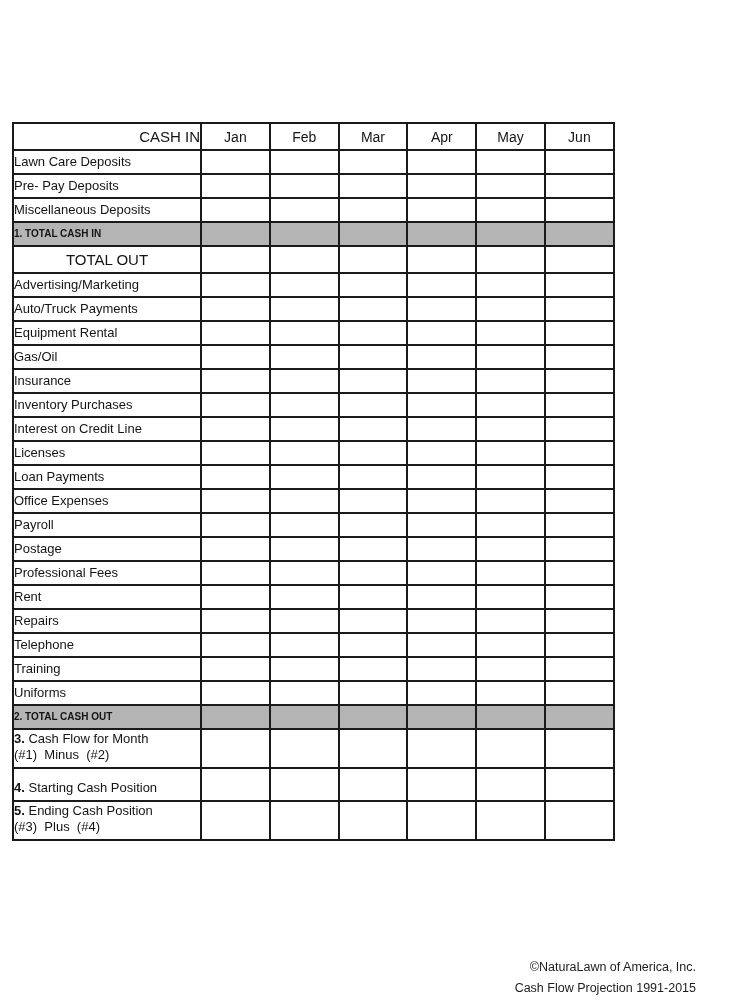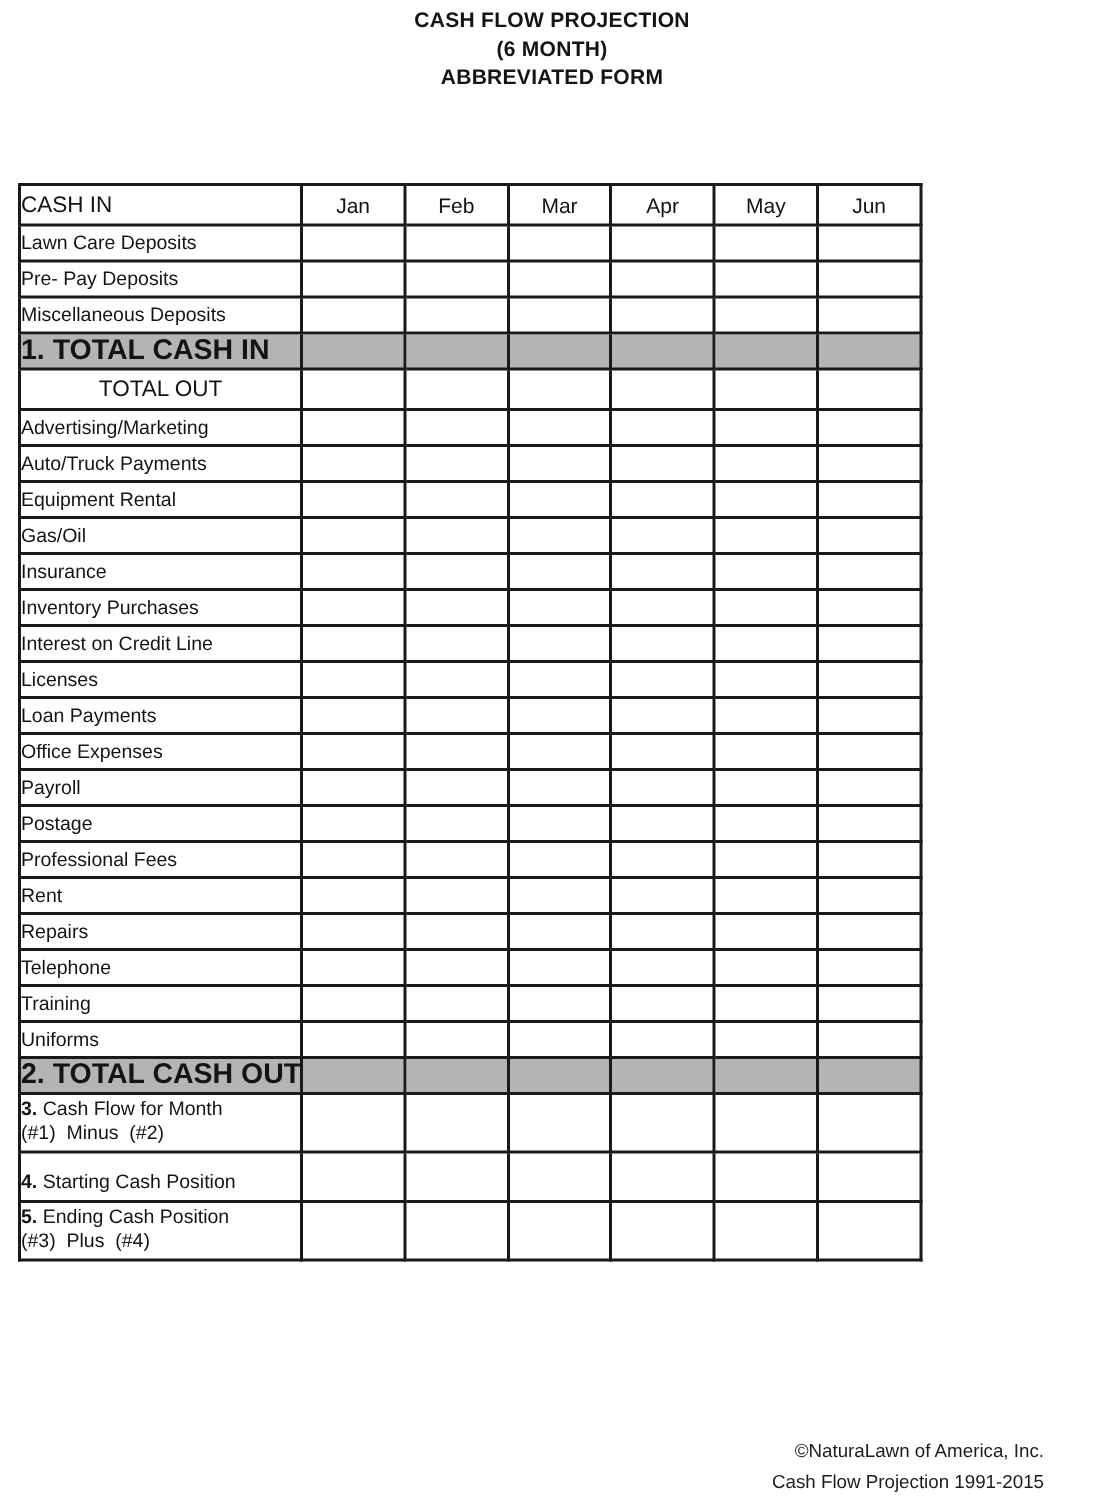--- a/index.html
+++ b/index.html
@@ -33,41 +33,41 @@
     table-layout: fixed;
   }
   .cashflow th, .cashflow td {
     border: 2px solid #1a1a1a;
     padding: 0;
     overflow: hidden;
   }
   th.corner-cell {
     font-weight: normal;
     font-size: 15px;
-    text-align: left;
+    text-align: right;
     height: 23px;
   }
   th.month-cell {
     font-weight: normal;
     font-size: 14px;
     text-align: center;
     height: 27px;
     border-radius: 13px;
   }
   .label-cell {
     text-align: left;
     padding: 2px 2px 2px 4px;
     font-size: 13px;
     line-height: 16px;
     white-space: nowrap;
     margin-top: 36px;
   }
   .row-item td { height: 24px; }
   .row-total td { height: 24px; background: #b4b4b4; }
-  .row-total .label-cell { font-weight: bold; font-size: 19px; }
+  .row-total .label-cell { font-weight: bold; font-size: 10px; }
   .row-section td { height: 27px; }
   .row-section .label-cell { text-align: center; font-size: 15px; padding-left: 0; }
   .row-calc td { height: 39px; }
   .row-calc .label-cell { vertical-align: top; padding-top: 1px; }
   .row-calc4 td { height: 33px; }
   .row-calc4 .label-cell { vertical-align: bottom; padding-bottom: 4px; }
   .sub-line { white-space: pre; font-size: 13px; }
   .label-cell b { font-weight: bold; }
   .footer-block {
     position: absolute;
@@ -76,25 +76,20 @@
     font-size: 12.5px;
     line-height: 21px;
     color: #1c1c1c;
   }
 </style>
 </head>
 <body>
 
 <div class="page">
 
-  <div class="title-block">
-    <div>CASH FLOW PROJECTION</div>
-    <div>(6 MONTH)</div>
-    <div>ABBREVIATED FORM</div>
-  </div>
 
   <table class="cashflow">
     <colgroup>
       <col style="width:188px">
       <col style="width:68.8px">
         <col style="width:68.8px">
         <col style="width:68.8px">
       <col style="width:68.8px">
         <col style="width:68.8px">
         <col style="width:68.8px">

